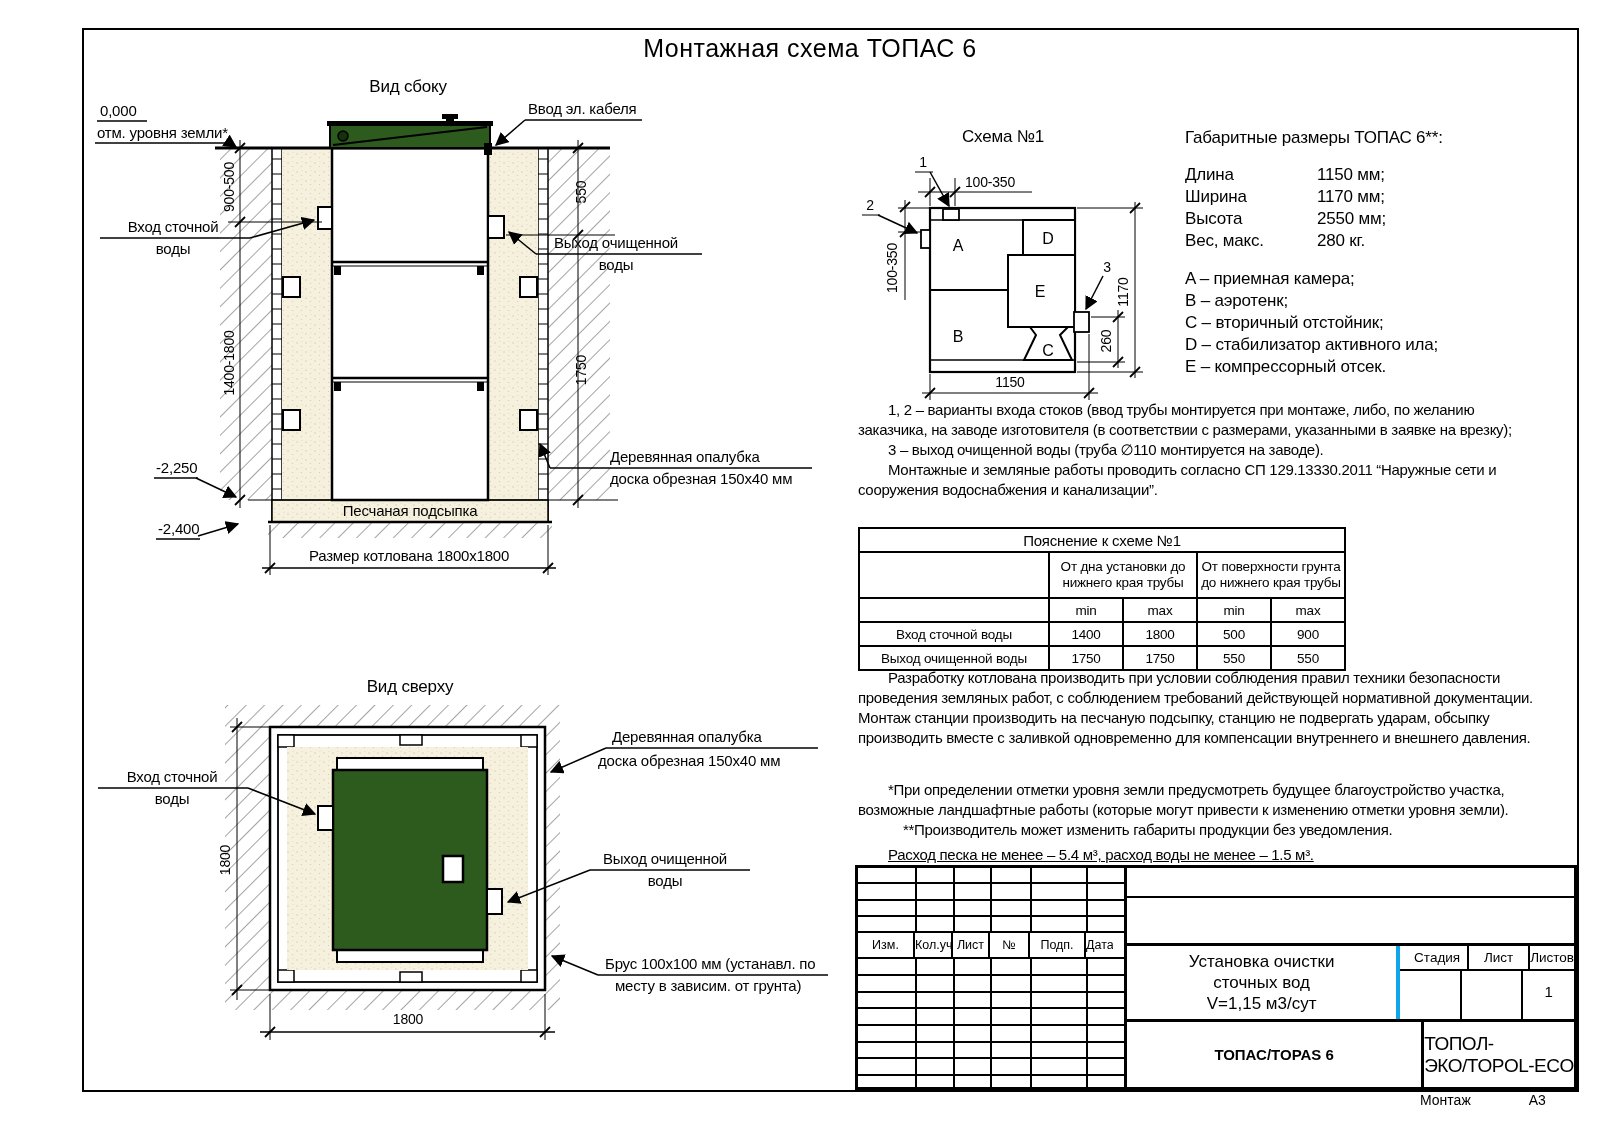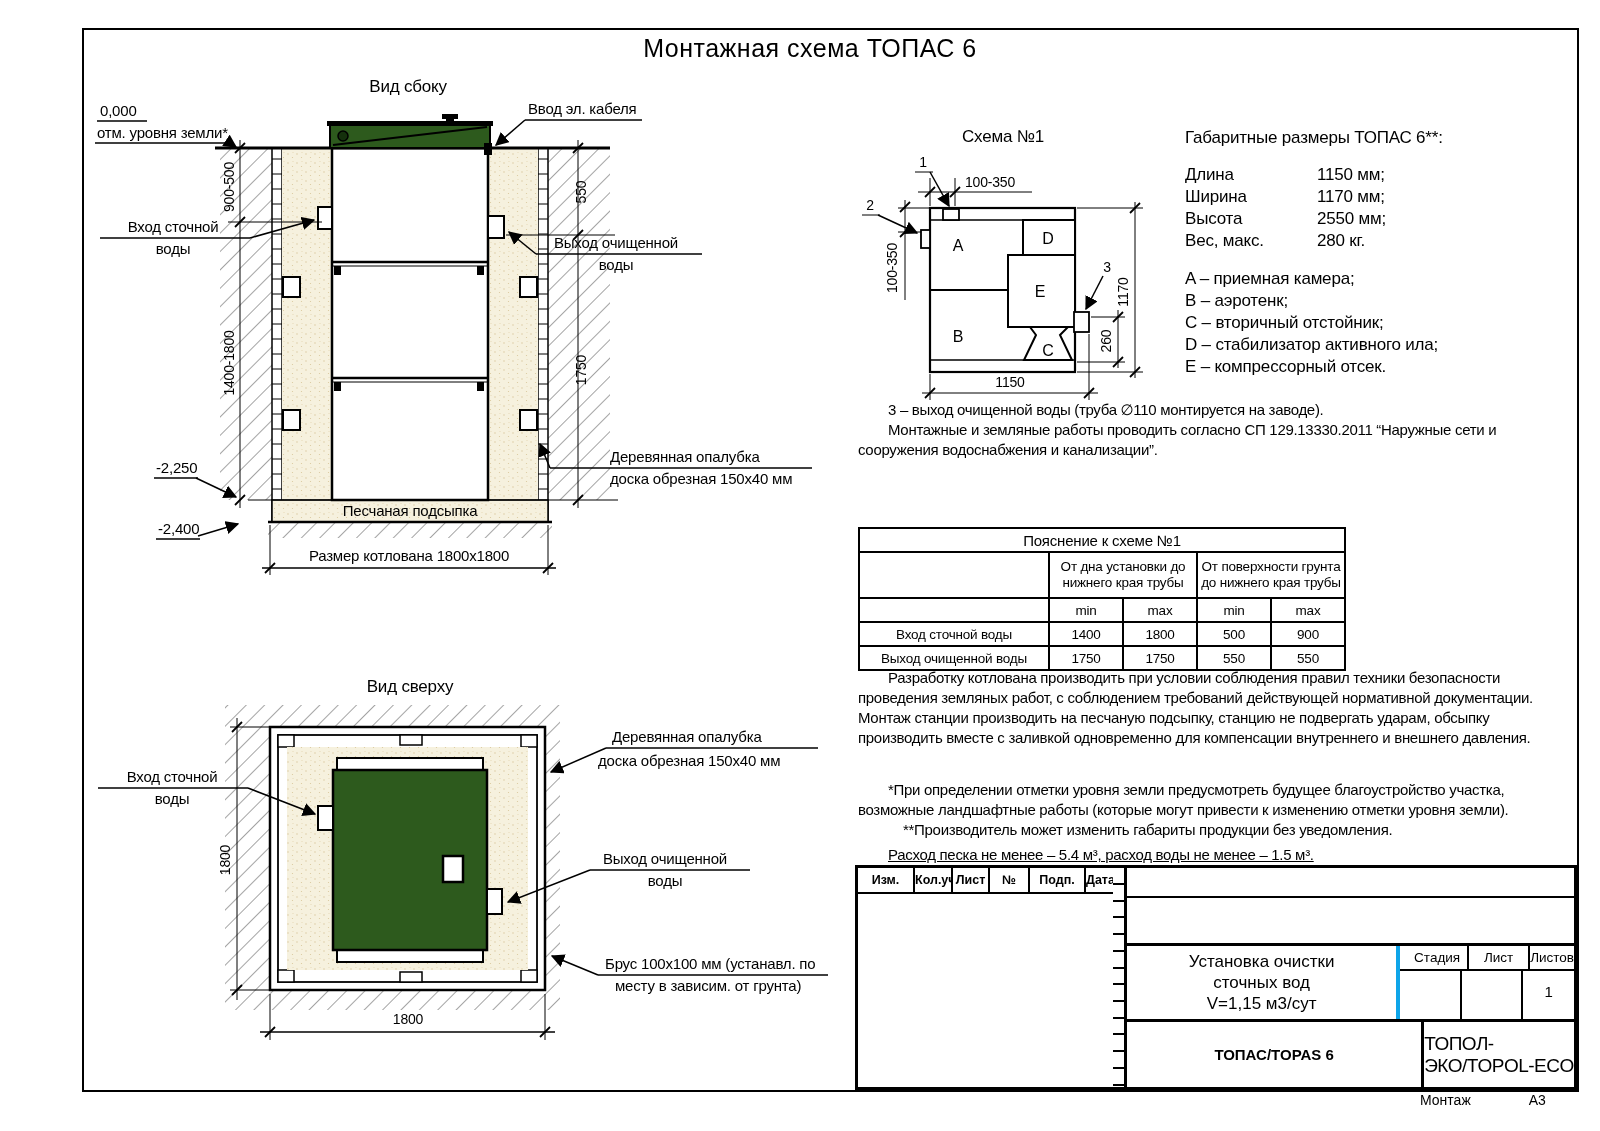--- a/index.html
+++ b/index.html
@@ -38,21 +38,21 @@
   td.tt{height:22px;font-size:15px;}
   td.grp{height:44px;line-height:16px;font-size:13.5px;}
   tr.r22 td{height:22px;}
   .attention{left:858px;top:668px;width:678px;font-size:15px;letter-spacing:-0.3px;line-height:20px;}
   .footnotes{left:858px;top:780px;width:678px;font-size:15px;letter-spacing:-0.3px;line-height:20px;}
   .consumption{left:858px;top:846px;width:678px;font-size:15px;letter-spacing:-0.3px;}
   .consumption span{text-decoration:underline;margin-left:30px;}
   
   .tb{left:855px;top:865px;width:722px;height:225px;border:3px solid #000;box-sizing:border-box;display:flex;}
   .tb *{box-sizing:border-box;}
-  .tb-left{width:300px;border-right:3px solid #000;display:flex;flex-direction:row;font-weight:bold;}
+  .tb-left{width:300px;border-right:3px solid #000;display:flex;flex-direction:column;}
   .tb-left-top{height:65px;
     background-image:
       repeating-linear-gradient(to bottom,transparent 0 14.3px,#000 14.3px 16.25px),
       linear-gradient(#000,#000),linear-gradient(#000,#000),linear-gradient(#000,#000),linear-gradient(#000,#000),linear-gradient(#000,#000);
     background-size:100% 100%,2px 100%,2px 100%,2px 100%,2px 100%,2px 100%;
     background-position:0 0,57px 0,95px 0,132px 0,172px 0,228px 0;
     background-repeat:no-repeat;}
   .tb-label-row{height:26px;border-bottom:2px solid #000;display:flex;font-size:12.5px;align-items:center;}
   .tb-label-row span{display:block;text-align:center;border-right:2px solid #000;height:100%;line-height:24px;overflow:hidden;}
   .tb-c0{width:57px;}.tb-c1{width:38px;}.tb-c2{width:37px;}.tb-c3{width:40px;}.tb-c4{width:56px;}.tb-c5{width:27px;border-right:none!important;}
@@ -422,20 +422,21 @@
     <div class="legend">
       <div>A – приемная камера;</div>
       <div>B – аэротенк;</div>
       <div>C – вторичный отстойник;</div>
       <div>D – стабилизатор активного ила;</div>
       <div>E – компрессорный отсек.</div>
     </div>
   </div>
 
   <div class="abs notes">
+    <p class="ind">1, 2 – варианты входа  стоков (ввод трубы монтируется при монтаже, либо, по желанию заказчика, на заводе изготовителя (в соответствии с размерами, указанными в заявке на врезку);</p>
     <p class="ind">3 – выход очищенной воды (труба ∅110 монтируется на заводе).</p>
     <p class="ind mt14">Монтажные и земляные работы проводить согласно СП 129.13330.2011 “Наружные сети и сооружения водоснабжения и канализации”.</p>
   </div>
 
   <div class="abs exp-table">
     <table>
       <colgroup>
           <col style="width:190px">
           <col style="width:74px">
           <col style="width:74px">

